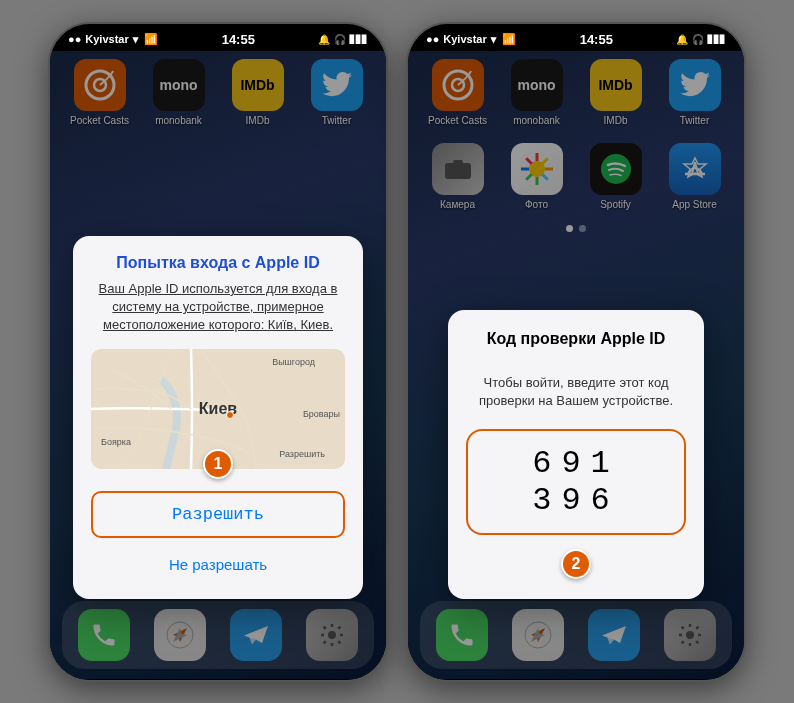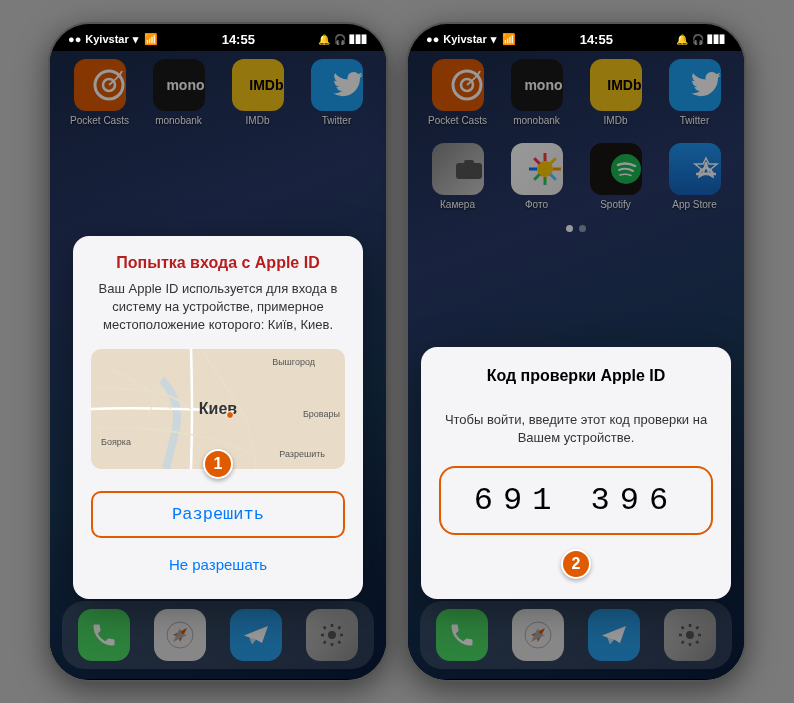--- a/index.html
+++ b/index.html
@@ -91,21 +91,21 @@
       align-items: center;
       gap: 4px;
       width: 65px;
     }
     .app-icon-img {
       width: 52px;
       height: 52px;
       border-radius: 12px;
       display: flex;
       align-items: center;
-      justify-content: flex-end;
+      justify-content: center;
       font-size: 22px;
       overflow: hidden;
       position: relative;
     }
     .app-icon-label {
       font-size: 10px;
       color: #fff;
       text-align: right;
       text-shadow: 0 1px 2px rgba(0,0,0,0.8);
       line-height: 1.2;
@@ -165,30 +165,31 @@
     .modal-box {
       background: rgba(250,250,252,0.98);
       border-radius: 16px;
       padding: 18px;
       width: 290px;
       box-shadow: 0 10px 40px rgba(0,0,0,0.4);
     }
     .modal-title {
       font-size: 16px;
       font-weight: 700;
-      color: #b91c1c;
+      color: #1d4ed8;
       text-align: center;
       margin-bottom: 8px;
     }
     .modal-text {
       font-size: 13px;
       color: #333;
       text-align: center;
       line-height: 1.4;
       margin-bottom: 14px;
+      text-decoration: underline;
     }
     .modal-map {
       width: 100%;
       height: 120px;
       border-radius: 10px;
       overflow: hidden;
       margin-bottom: 14px;
       position: relative;
       background: #e8dcc8;
     }
@@ -284,21 +285,21 @@
       border: none;
       font-size: 15px;
       color: #007aff;
       cursor: pointer;
       text-align: center;
     }
     .code-modal {
       background: rgba(250,250,252,0.98);
       border-radius: 16px;
       padding: 20px 18px;
-      width: 310px;
+      width: 256px;
       box-shadow: 0 10px 40px rgba(0,0,0,0.4);
       text-align: center;
     }
     .code-title {
       font-size: 16px;
       font-weight: 700;
       color: #000;
       margin-bottom: 8px;
     }
     .code-text {

